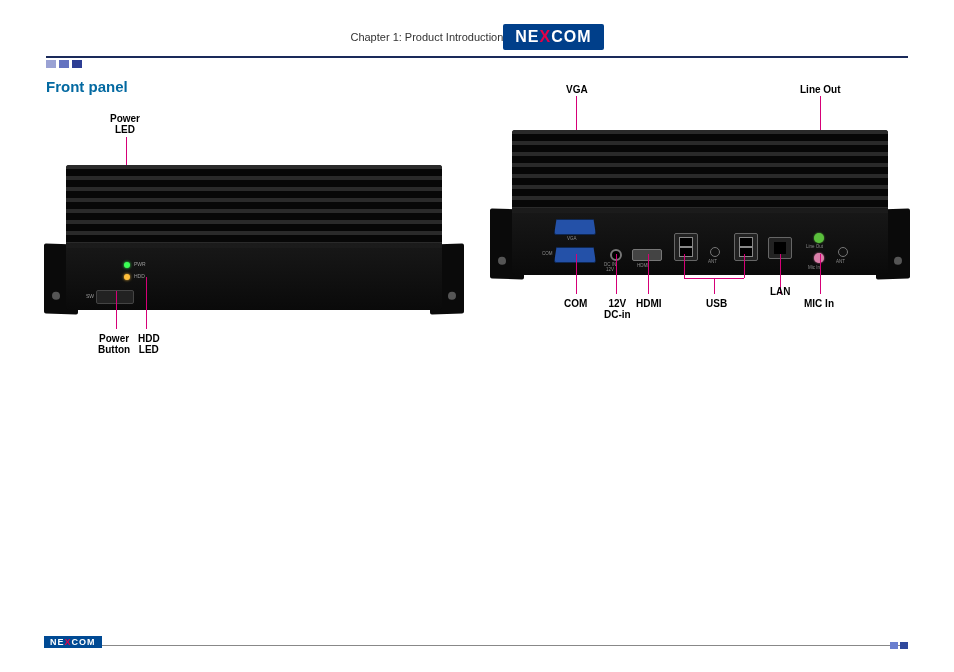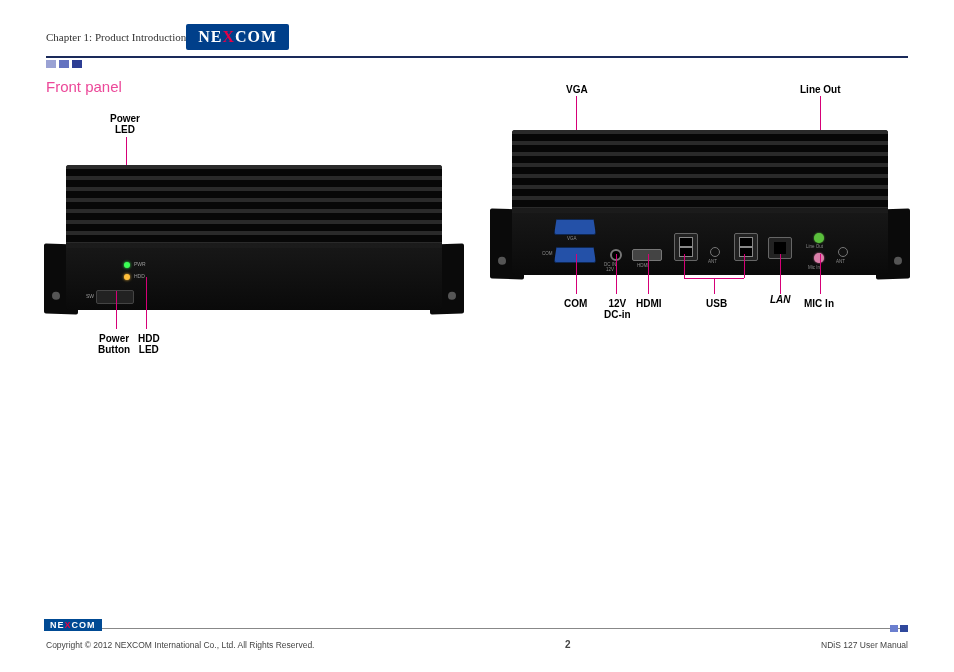--- a/index.html
+++ b/index.html
@@ -9,25 +9,24 @@
     height: 672px;
     background: #fff;
     position: relative;
     color: #222;
   }
   .page {
     padding: 24px 46px 0 46px;
   }
   .top-row {
     display: flex;
-    justify-content: flex-start;
+    justify-content: center;
     align-items: center;
     font-size: 11px;
     color: #333;
-    font-family: Liberation Serif, serif;
   }
   .logo-box {
     background: #003f8a;
     color: #fff;
     font-weight: 700;
     font-size: 16px;
     padding: 4px 12px;
     letter-spacing: 1px;
     border-radius: 2px;
     display: flex;
@@ -55,23 +54,23 @@
     font-weight: 700;
     margin-top: 26px;
   }
   .panels {
     display: flex;
     margin-top: 10px;
     gap: 30px;
   }
   .panel { flex: 1; position: relative; }
   .panel-title {
-    font-weight: 400;
+    font-weight: 700;
     font-size: 15px;
-    color: #ec4899;
+    color: #0369a1;
     margin-bottom: 18px;
   }
   .fig {
     position: relative;
     height: 270px;
   }
   .annot {
     position: absolute;
     font-size: 10px;
     font-weight: 700;
@@ -314,36 +313,31 @@
         <div class="callout-line" style="left:222px; top:200px; width:1px; height:16px;"></div>
 
         <div class="callout-line" style="left:288px; top:176px; width:1px; height:40px;"></div>
         <div class="callout-line" style="left:328px; top:176px; width:1px; height:40px;"></div>
 
         <div class="annot" style="left:72px; top:220px;">COM</div>
         <div class="annot" style="left:112px; top:220px; white-space:pre;">12V
 DC-in</div>
         <div class="annot" style="left:144px; top:220px;">HDMI</div>
         <div class="annot" style="left:214px; top:220px;">USB</div>
-        <div class="annot" style="left:278px; top:216px;font-style:italic;">LAN</div>
+        <div class="annot" style="left:278px; top:208px;">LAN</div>
         <div class="annot" style="left:312px; top:220px;">MIC In</div>
       </div>
     </div>
   </div>
 </div>
 
 <div class="footer-wrap">
   <div class="footer-rule">
     <div class="line"></div>
     <div class="logo-small">
       <span>NE</span><span class="x">X</span><span>COM</span>
     </div>
     <div class="end-sq">
         <span class="a"></span>
         <span class="b"></span>
       </div>
   </div>
-  <div class="footer-row">
-    <div>Copyright © 2012 NEXCOM International Co., Ltd. All Rights Reserved.</div>
-    <div class="pg">2</div>
-    <div>NDiS 127 User Manual</div>
-  </div>
 </div>
 
 </body></html>

